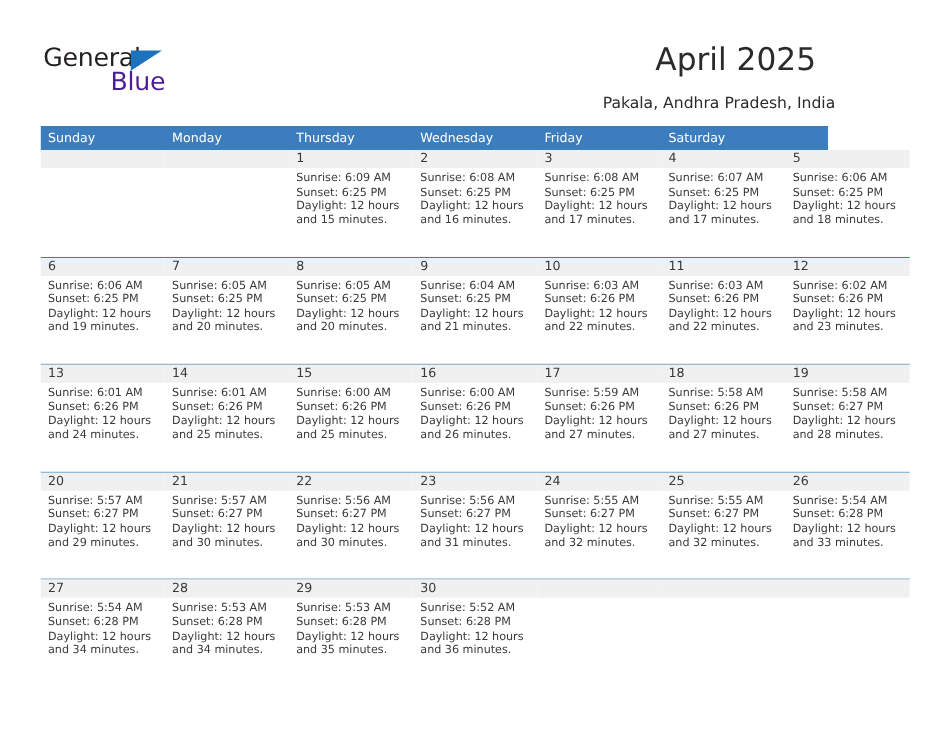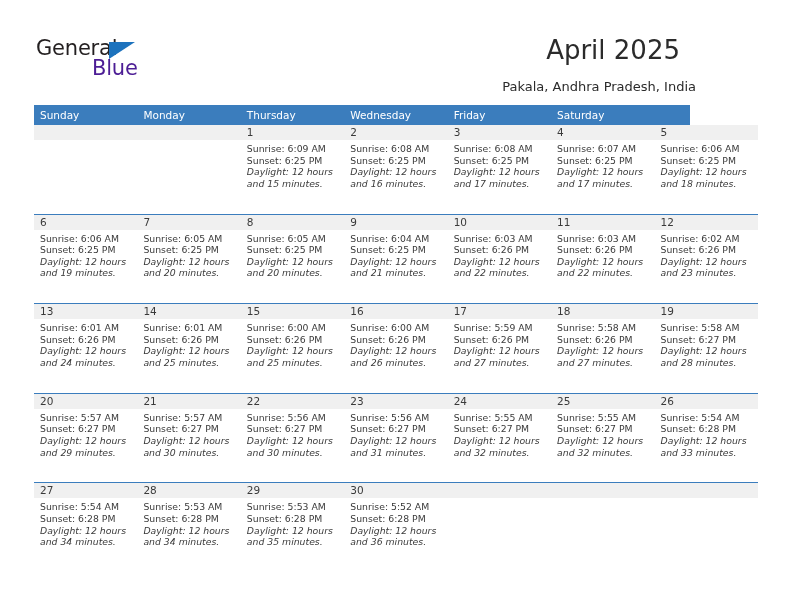--- a/index.html
+++ b/index.html
@@ -82,21 +82,21 @@
     padding-left:6px; line-height:15px;
     font-family:"DejaVu Sans", sans-serif;
   }
   .daycell.empty .numband { background:#f0f0f0; }
   .daycell .info {
     padding:3px 4px 0 6px;
     font-size:9.3px; color:#3a3a3a; line-height:11.6px;
     font-family:"DejaVu Sans", sans-serif;
   }
   .daycell .info div { white-space:nowrap; }
-  .daycell .info .dl { white-space:normal;font-style:italic; }
+  .daycell .info .dl { white-space:normal; }
 </style>
 </head>
 <body>
 
 <div class="page">
 
   <div class="top">
 
     <div class="logo">
       <span class="logo-general">General</span>

